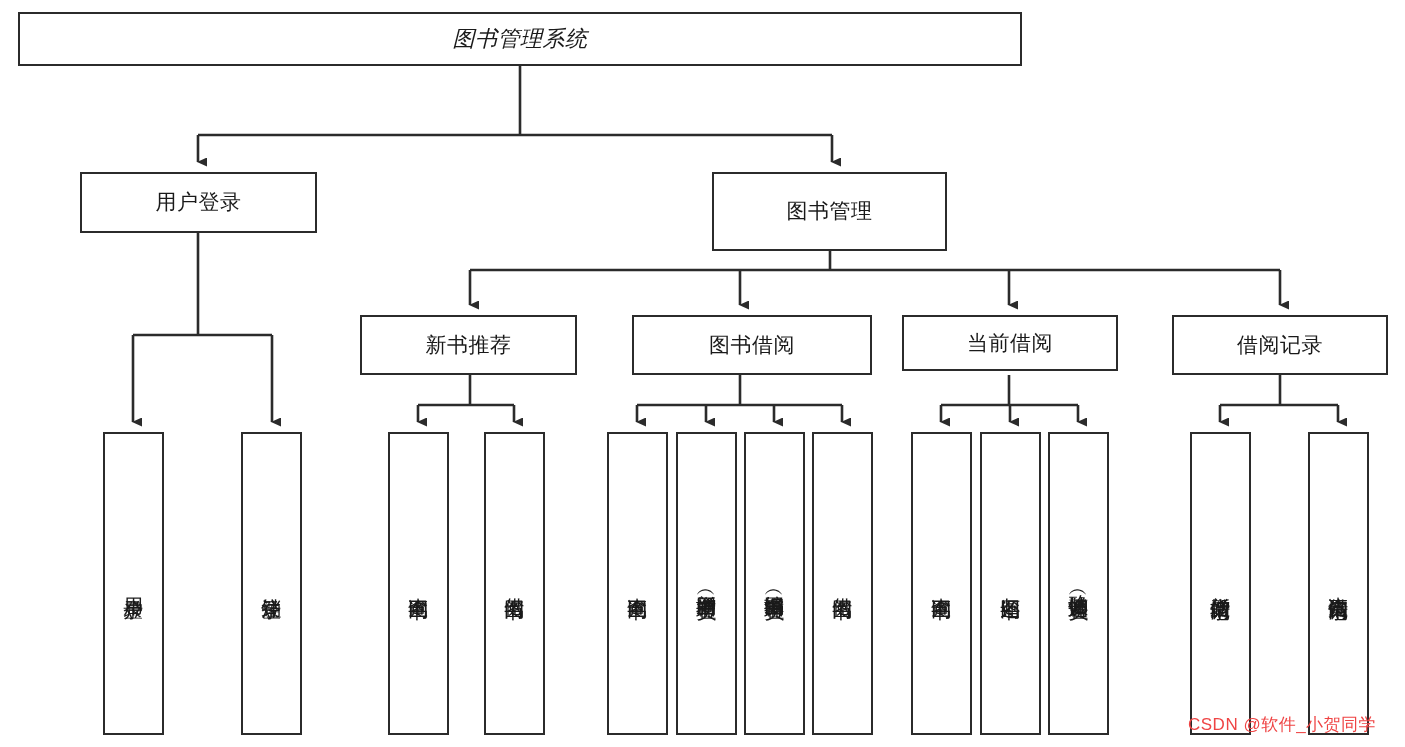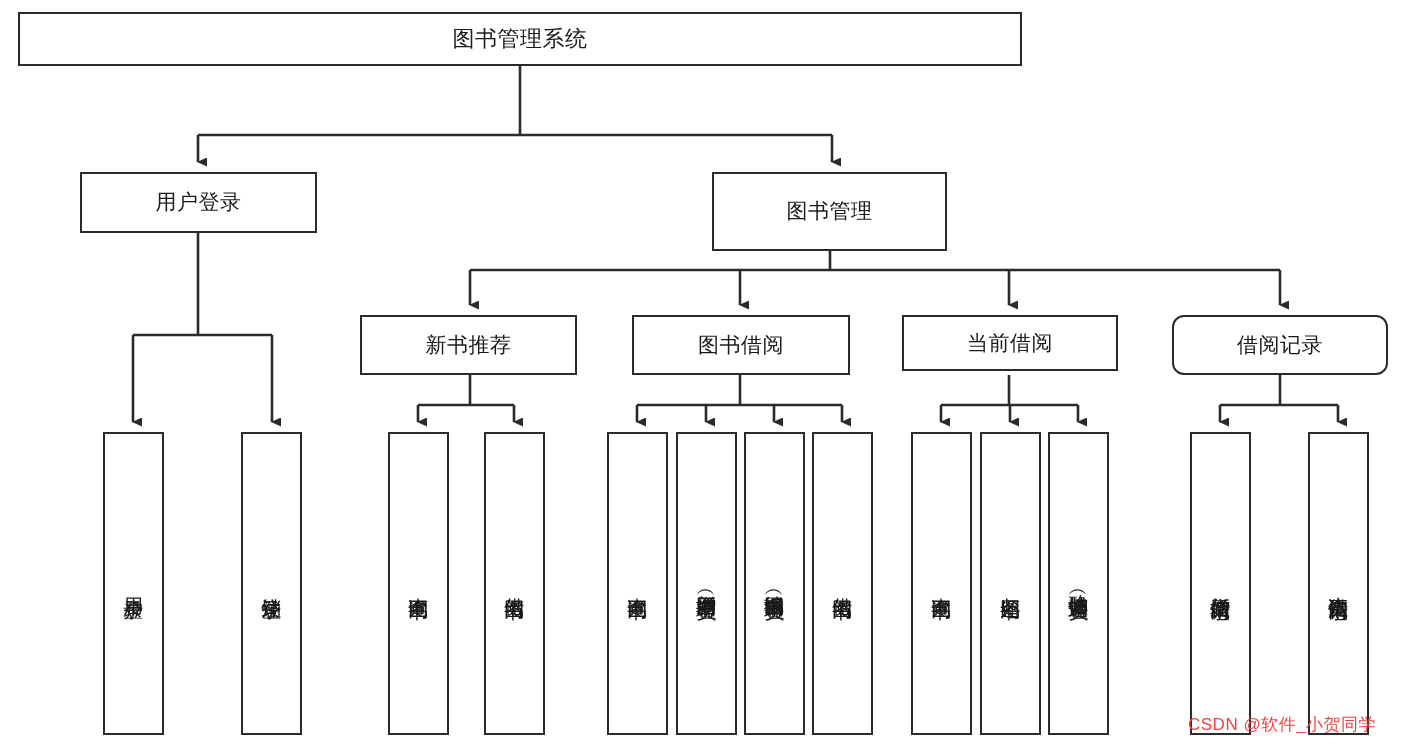--- a/index.html
+++ b/index.html
@@ -42,20 +42,21 @@
     line-height: 1.18;
     white-space: nowrap;
   }
   .node.horizontal .label {
     font-size: 21px;
     letter-spacing: 0.5px;
   }
   .node.root .label {
     font-size: 22px;
     letter-spacing: 0.5px;
+    font-style: italic;
   }
   .node.vertical {
     align-items: center;
     justify-content: center;
   }
   .node.vertical .label {
     writing-mode: vertical-rl;
     text-orientation: upright;
     font-size: 20px;
     line-height: 1.32;
@@ -134,27 +135,27 @@
       </div>
       <div class="node l2 horizontal" style="left: 80px; top: 172px; width: 237px; height: 61px;">
         <span class="label">用户登录</span>
       </div>
       <div class="node l2 horizontal" style="left: 712px; top: 172px; width: 235px; height: 79px;">
         <span class="label">图书管理</span>
       </div>
       <div class="node l3 horizontal" style="left: 360px; top: 315px; width: 217px; height: 60px;">
         <span class="label">新书推荐</span>
       </div>
-      <div class="node l3 horizontal" style="left: 632px; top: 315px; width: 218px; height: 60px;">
+      <div class="node l3 horizontal" style="left: 632px; top: 315px; width: 240px; height: 60px;">
         <span class="label">图书借阅</span>
       </div>
       <div class="node l3 horizontal" style="left: 902px; top: 315px; width: 216px; height: 56px;">
         <span class="label">当前借阅</span>
       </div>
-      <div class="node l3 horizontal" style="left: 1172px; top: 315px; width: 216px; height: 60px; border-radius: 12px;">
+      <div class="node l3 horizontal" style="left: 1172px; top: 315px; width: 216px; height: 60px;">
         <span class="label">借阅记录</span>
       </div>
       <div class="node l4 vertical" style="left: 103px; top: 432px; width: 61px; height: 303px;">
         <span class="label">用户登录</span>
       </div>
       <div class="node l4 vertical" style="left: 241px; top: 432px; width: 61px; height: 303px;">
         <span class="label">注销登录</span>
       </div>
       <div class="node l4 vertical" style="left: 388px; top: 432px; width: 61px; height: 303px;">
         <span class="label">查询图书</span>

